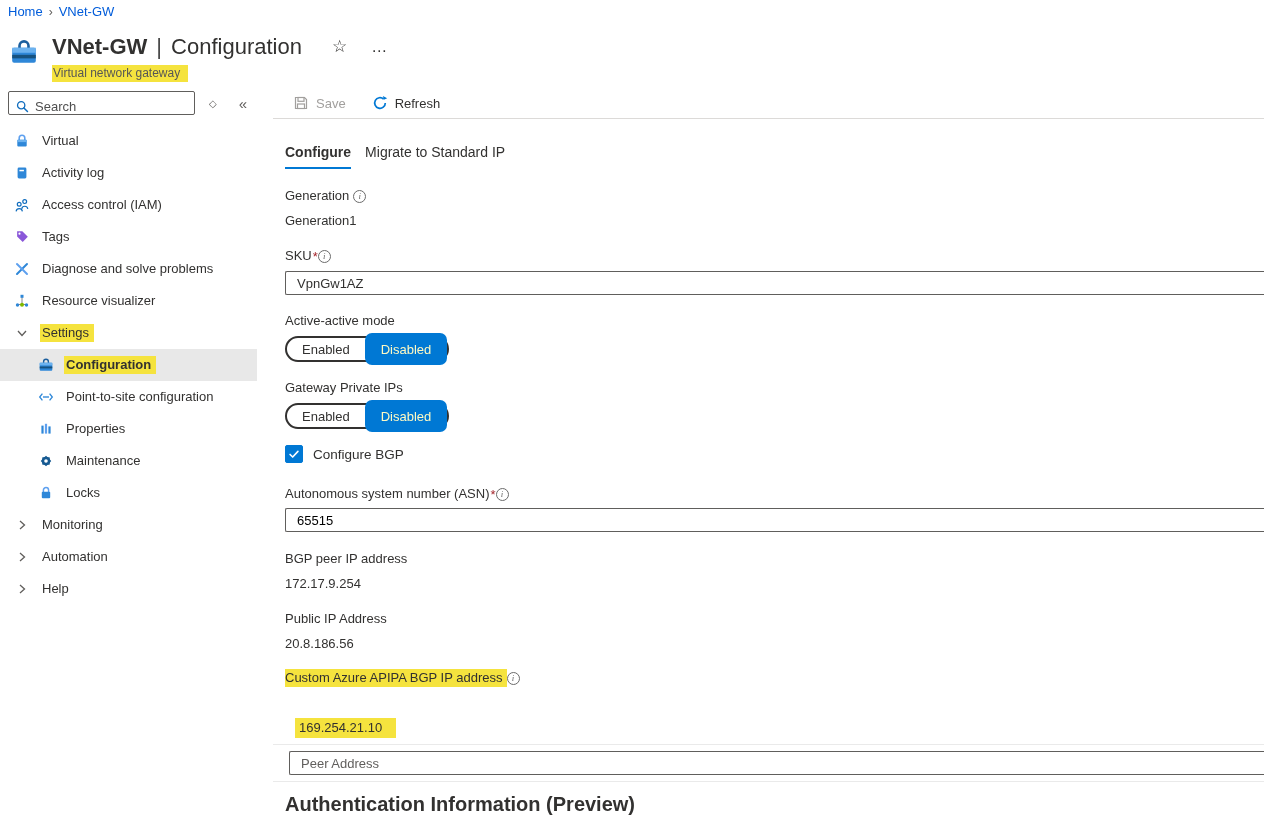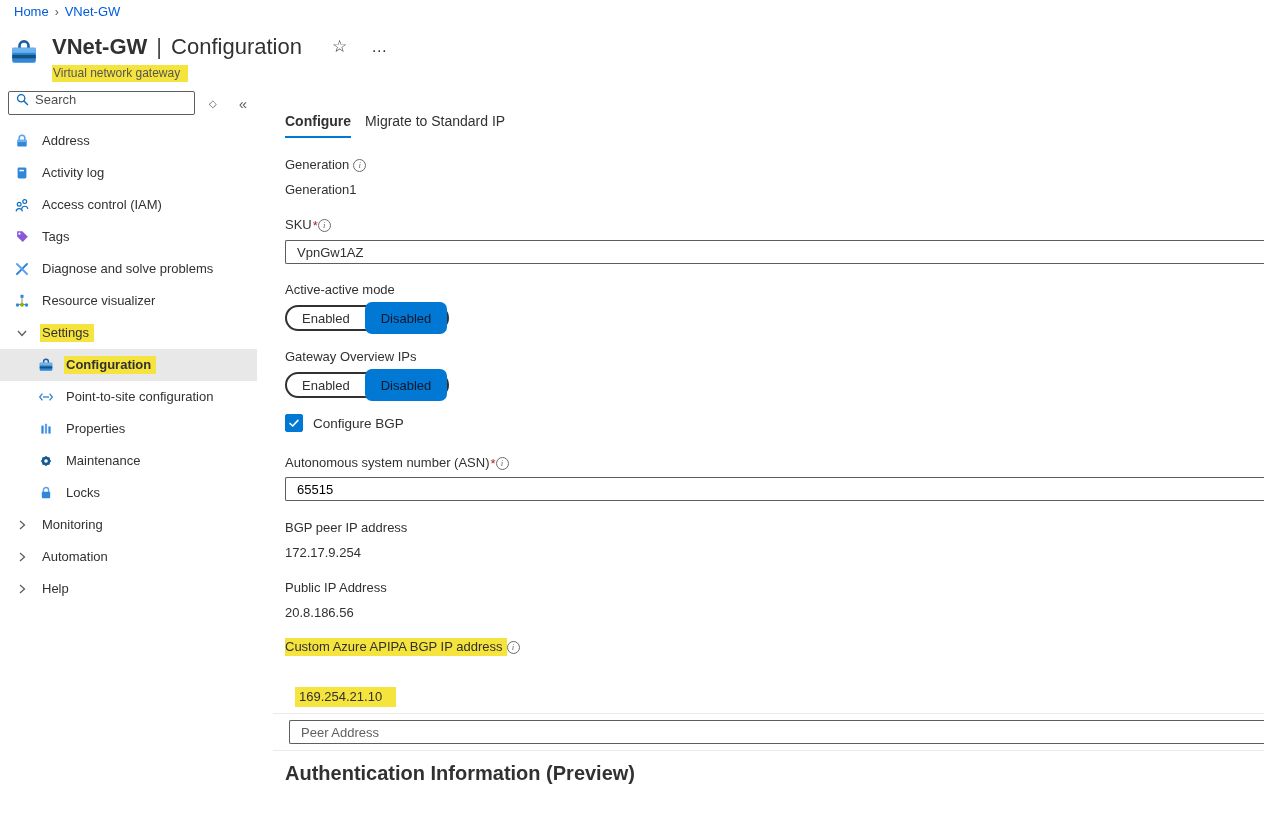--- a/index.html
+++ b/index.html
@@ -1,41 +1,41 @@
 <!DOCTYPE html>
 <html><head>
 <meta charset="utf-8">
 <style>
   *{box-sizing:border-box;margin:0;padding:0}
   html,body{background:#fff}
   body{font-family:"Liberation Sans",sans-serif;color:#323130}
   .page{position:relative;width:1264px;height:820px;overflow:hidden;background:#fff}
 
   
-  .breadcrumb{position:absolute;top:4px;left:14px;font-size:13px;display:flex;align-items:flex-end;gap:6px}
+  .breadcrumb{position:absolute;top:4px;left:8px;font-size:13px;display:flex;align-items:flex-end;gap:6px}
   .bc-link{color:#015cda;text-decoration:none;cursor:pointer}
   .bc-sep{color:#605e5c;font-size:12px}
 
   
   .titlebar{position:absolute;top:32px;left:8px;display:flex;gap:12px}
   .title-icon{width:32px;height:30px;margin-top:5px;flex:0 0 auto}
   .title-icon svg{width:100%;height:100%}
   .title-line{display:flex;align-items:center;font-size:22px;line-height:30px}
   .t-name{font-weight:700}
   .t-sep{margin:0 9px;font-weight:300;color:#4a4a4a}
   .t-page{font-weight:400;color:#323130}
   .t-star{margin-left:30px;font-size:17px;color:#323130;cursor:pointer}
   .t-more{margin-left:24px;font-size:16px;color:#323130;cursor:pointer;letter-spacing:1px}
   .hl{background:#f5e33e}
   .subtitle{display:inline-block;font-size:12px;color:#565656;margin-top:3px;padding:1px 8px 2px 1px}
 
   
   .sidebar{position:absolute;top:88px;left:0;width:257px;bottom:0;font-size:13px;background:#fff}
   .search-row{display:flex;align-items:center;height:30px;padding-left:8px}
-  .searchbox{display:flex;align-items:flex-start;width:187px;height:24px;border:1px solid #605e5c;border-radius:2px;background:#fff}
+  .searchbox{display:flex;align-items:flex-end;width:187px;height:24px;border:1px solid #605e5c;border-radius:2px;background:#fff}
   .s-icon{width:15px;height:15px;margin:0 5px 0 6px;display:inline-flex}
   .s-icon svg{width:100%;height:100%}
   .s-input{border:none;outline:none;flex:1;min-width:0;font-family:inherit;font-size:13px;color:#323130;background:transparent}
   .s-input::placeholder{color:#4f4f4f}
   .s-diamond{margin-left:14px;color:#605e5c;font-size:10px;cursor:pointer}
   .s-collapse{margin-left:22px;color:#605e5c;font-size:15px;cursor:pointer}
   .nav{margin-top:7px}
   .nav-item{display:flex;align-items:center;height:32px;padding-left:14px;cursor:pointer;white-space:nowrap}
   .nav-item.indent{padding-left:38px}
   .nav-item.selected{background:#e8e8e8}
@@ -62,21 +62,21 @@
   .req{color:#a4262c;margin-left:-3px}
   .info{width:13px;height:13px;border:1px solid #6b6b6b;border-radius:50%;display:inline-flex;align-items:center;justify-content:center;color:#6b6b6b;cursor:pointer;flex:0 0 auto}
   .info::before{content:"i";font-size:9px;font-family:"Liberation Serif",serif;font-style:italic}
   .f-value{margin-top:8px;font-size:13px}
   .f-select{margin-top:6px;height:24px;border:1px solid #605e5c;border-radius:2px 0 0 2px;border-right:none;display:flex;align-items:center;padding-left:11px;font-size:13px;cursor:pointer}
   input.f-input{display:block;margin-top:5px;width:100%;height:24px;border:1px solid #605e5c;border-radius:2px 0 0 2px;border-right:none;padding-left:11px;font-family:inherit;font-size:13px;color:#000000;outline:none}
   input.f-input::placeholder{color:#605e5c}
 
   .toggle{margin-top:6px;display:inline-flex;align-items:center;border:2px solid #323130;border-radius:14px;height:26px}
   .tg-opt{padding:0 15px;height:22px;display:inline-flex;align-items:center;font-size:13px;cursor:pointer;border-radius:7px}
-  .tg-opt.sel{background:#0078d4;color:#0f172a;padding:16px 16px}
+  .tg-opt.sel{background:#0078d4;color:#fef9c3;padding:16px 16px}
 
   .checkbox-row{margin-top:16px;display:flex;align-items:center;cursor:pointer}
   .checkbox{width:18px;height:18px;border:1px solid #605e5c;border-radius:2px;display:inline-flex;align-items:center;justify-content:center;background:#fff;flex:0 0 auto}
   .checkbox.checked{background:#0078d4;border-color:#0078d4}
   .checkbox svg{width:14px;height:14px}
   .cb-label{margin-left:10px;font-size:13.5px}
 
   .divider{border-top:1px solid #eaeaea;margin-left:-12px}
   .apipa-value{margin-top:31px;margin-left:10px;font-size:13px}
   .apipa-value .hl{display:inline-block;padding:2px 14px 3px 4px}
@@ -133,21 +133,21 @@
     </div>
     <nav class="nav" id="sidebar-nav">
         <div class="nav-item">
           <span class="nav-icon">
             <svg viewBox="0 0 16 16">
               <path d="M5.2 7 V5.1 a2.8 2.8 0 0 1 5.6 0 V7" fill="none" stroke="#5ea0ef" stroke-width="1.6"></path>
               <rect x="3.3" y="6.8" width="9.4" height="6.7" rx="1" fill="#2e87d8"></rect>
               <rect x="3.3" y="6.8" width="9.4" height="2.3" fill="#6cb2ef"></rect>
             </svg>
           </span>
-          <span class="nav-label">Address</span>
+          <span class="nav-label">Virtual</span>
         </div>
         <div class="nav-item">
           <span class="nav-icon">
             <svg viewBox="0 0 16 16">
               <rect x="3.6" y="2.5" width="8.8" height="11" rx="1.4" fill="#2e87d8"></rect>
               <rect x="5.4" y="4.8" width="4.5" height="1.5" fill="#fff"></rect>
             </svg>
           </span>
           <span class="nav-label">Activity log</span>
         </div>
@@ -275,20 +275,41 @@
             <svg viewBox="0 0 16 16">
               <polyline points="6,4 10.5,8 6,12" fill="none" stroke="#605e5c" stroke-width="1.3"></polyline>
             </svg>
           </span>
           <span class="nav-label">Help</span>
         </div>
       </nav>
   </aside>
 
   <main class="main">
+    <div class="toolbar">
+      <button class="tb-btn disabled">
+        <span class="tb-icon">
+            <svg viewBox="0 0 16 16">
+              <path d="M2.5 2.5 h9 l2 2 v9 h-11 z" fill="none" stroke="#a19f9d" stroke-width="1.2"></path>
+              <rect x="5" y="2.5" width="6" height="3.8" fill="none" stroke="#a19f9d" stroke-width="1.2"></rect>
+              <rect x="4.5" y="9" width="7" height="4.5" fill="none" stroke="#a19f9d" stroke-width="1.2"></rect>
+            </svg>
+          </span>
+        <span>Save</span>
+      </button>
+      <button class="tb-btn">
+        <span class="tb-icon">
+            <svg viewBox="0 0 16 16">
+              <path d="M13.3 8 a5.3 5.3 0 1 1 -1.7 -3.9" fill="none" stroke="#0078d4" stroke-width="1.7"></path>
+              <path d="M10.9 0.9 l0.9 3.9 3.4 -1.6 z" fill="#0078d4"></path>
+            </svg>
+          </span>
+        <span>Refresh</span>
+      </button>
+    </div>
 
     <div class="content">
       <div class="tabs">
         <div class="tab active">Configure</div>
         <div class="tab">Migrate to Standard IP</div>
       </div>
 
       <div class="f-label mt18">
         <span class="lbl">Generation</span>
         <span class="info"></span>
@@ -306,21 +327,21 @@
 
       <div class="f-label mt17">
         <span class="lbl">Active-active mode</span>
       </div>
       <div class="toggle">
         <span class="tg-opt">Enabled</span>
         <span class="tg-opt sel">Disabled</span>
       </div>
 
       <div class="f-label mt17">
-        <span class="lbl">Gateway Overview IPs</span>
+        <span class="lbl">Gateway Private IPs</span>
       </div>
       <div class="toggle">
         <span class="tg-opt">Enabled</span>
         <span class="tg-opt sel">Disabled</span>
       </div>
 
       <label class="checkbox-row">
         <span class="checkbox checked">
             <svg viewBox="0 0 16 16">
               <polyline points="3.5,8.5 6.5,11.5 12.5,5" fill="none" stroke="#fff" stroke-width="1.8" stroke-linecap="round" stroke-linejoin="round"></polyline>

